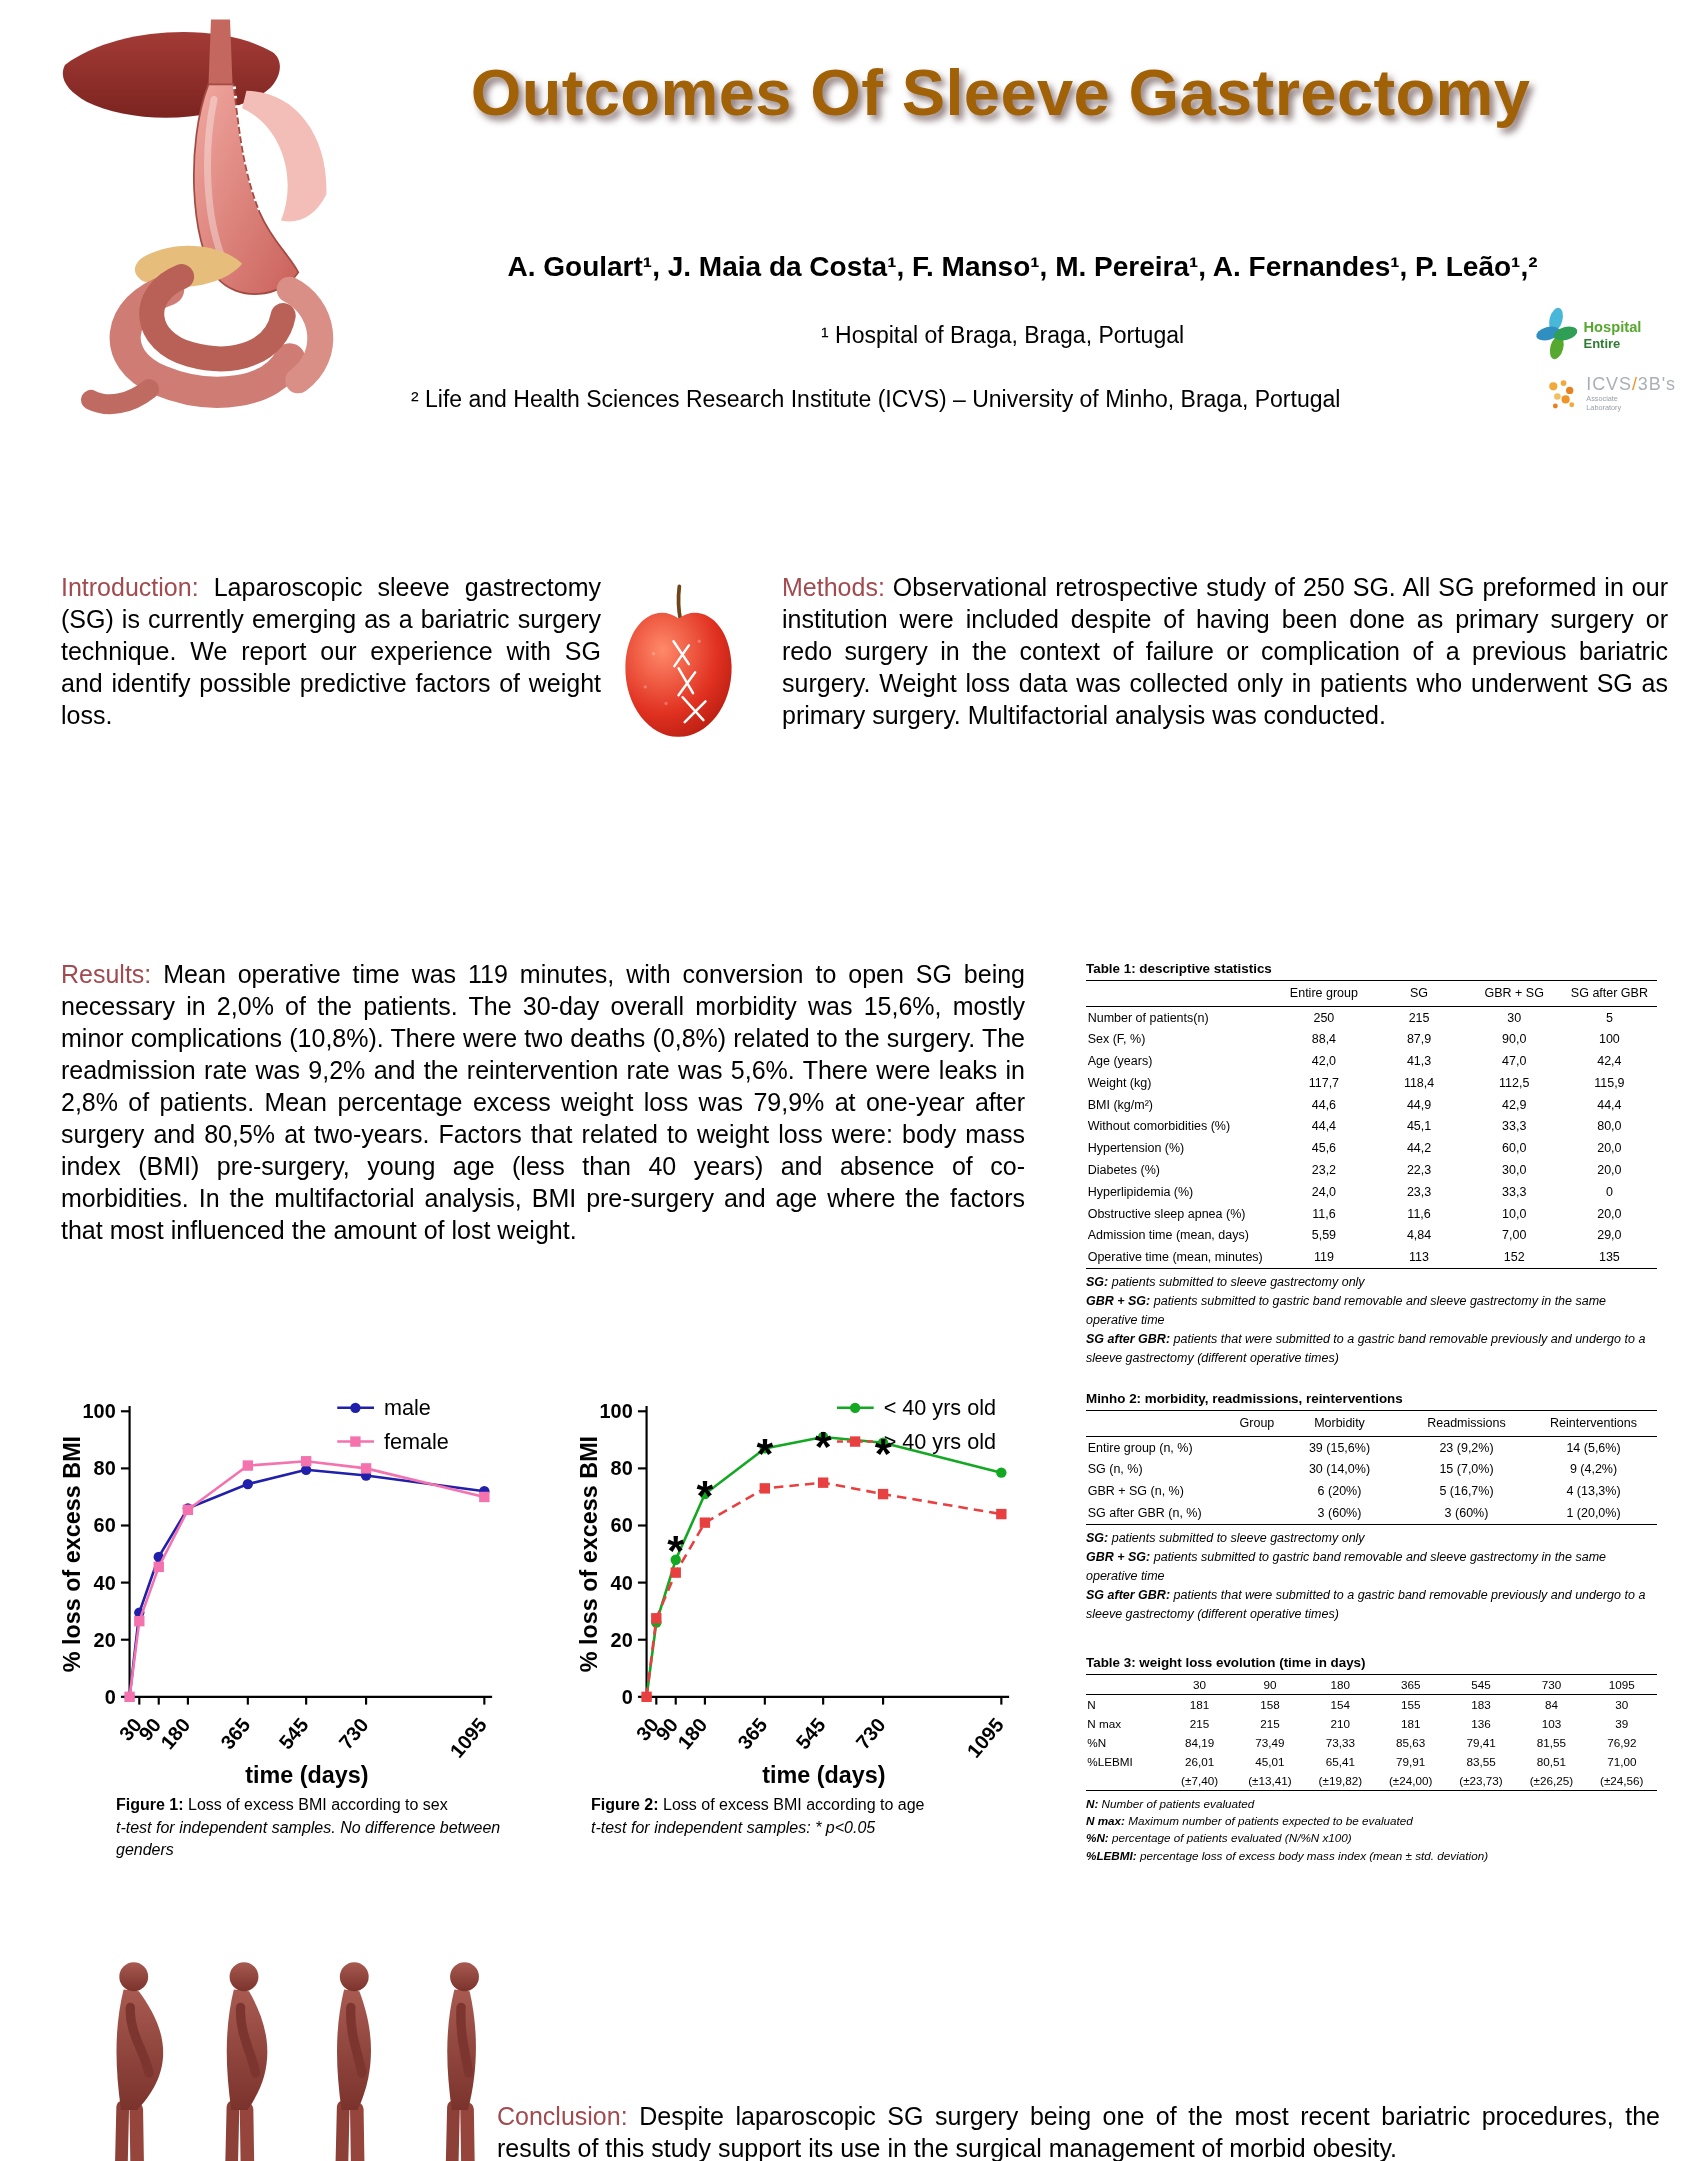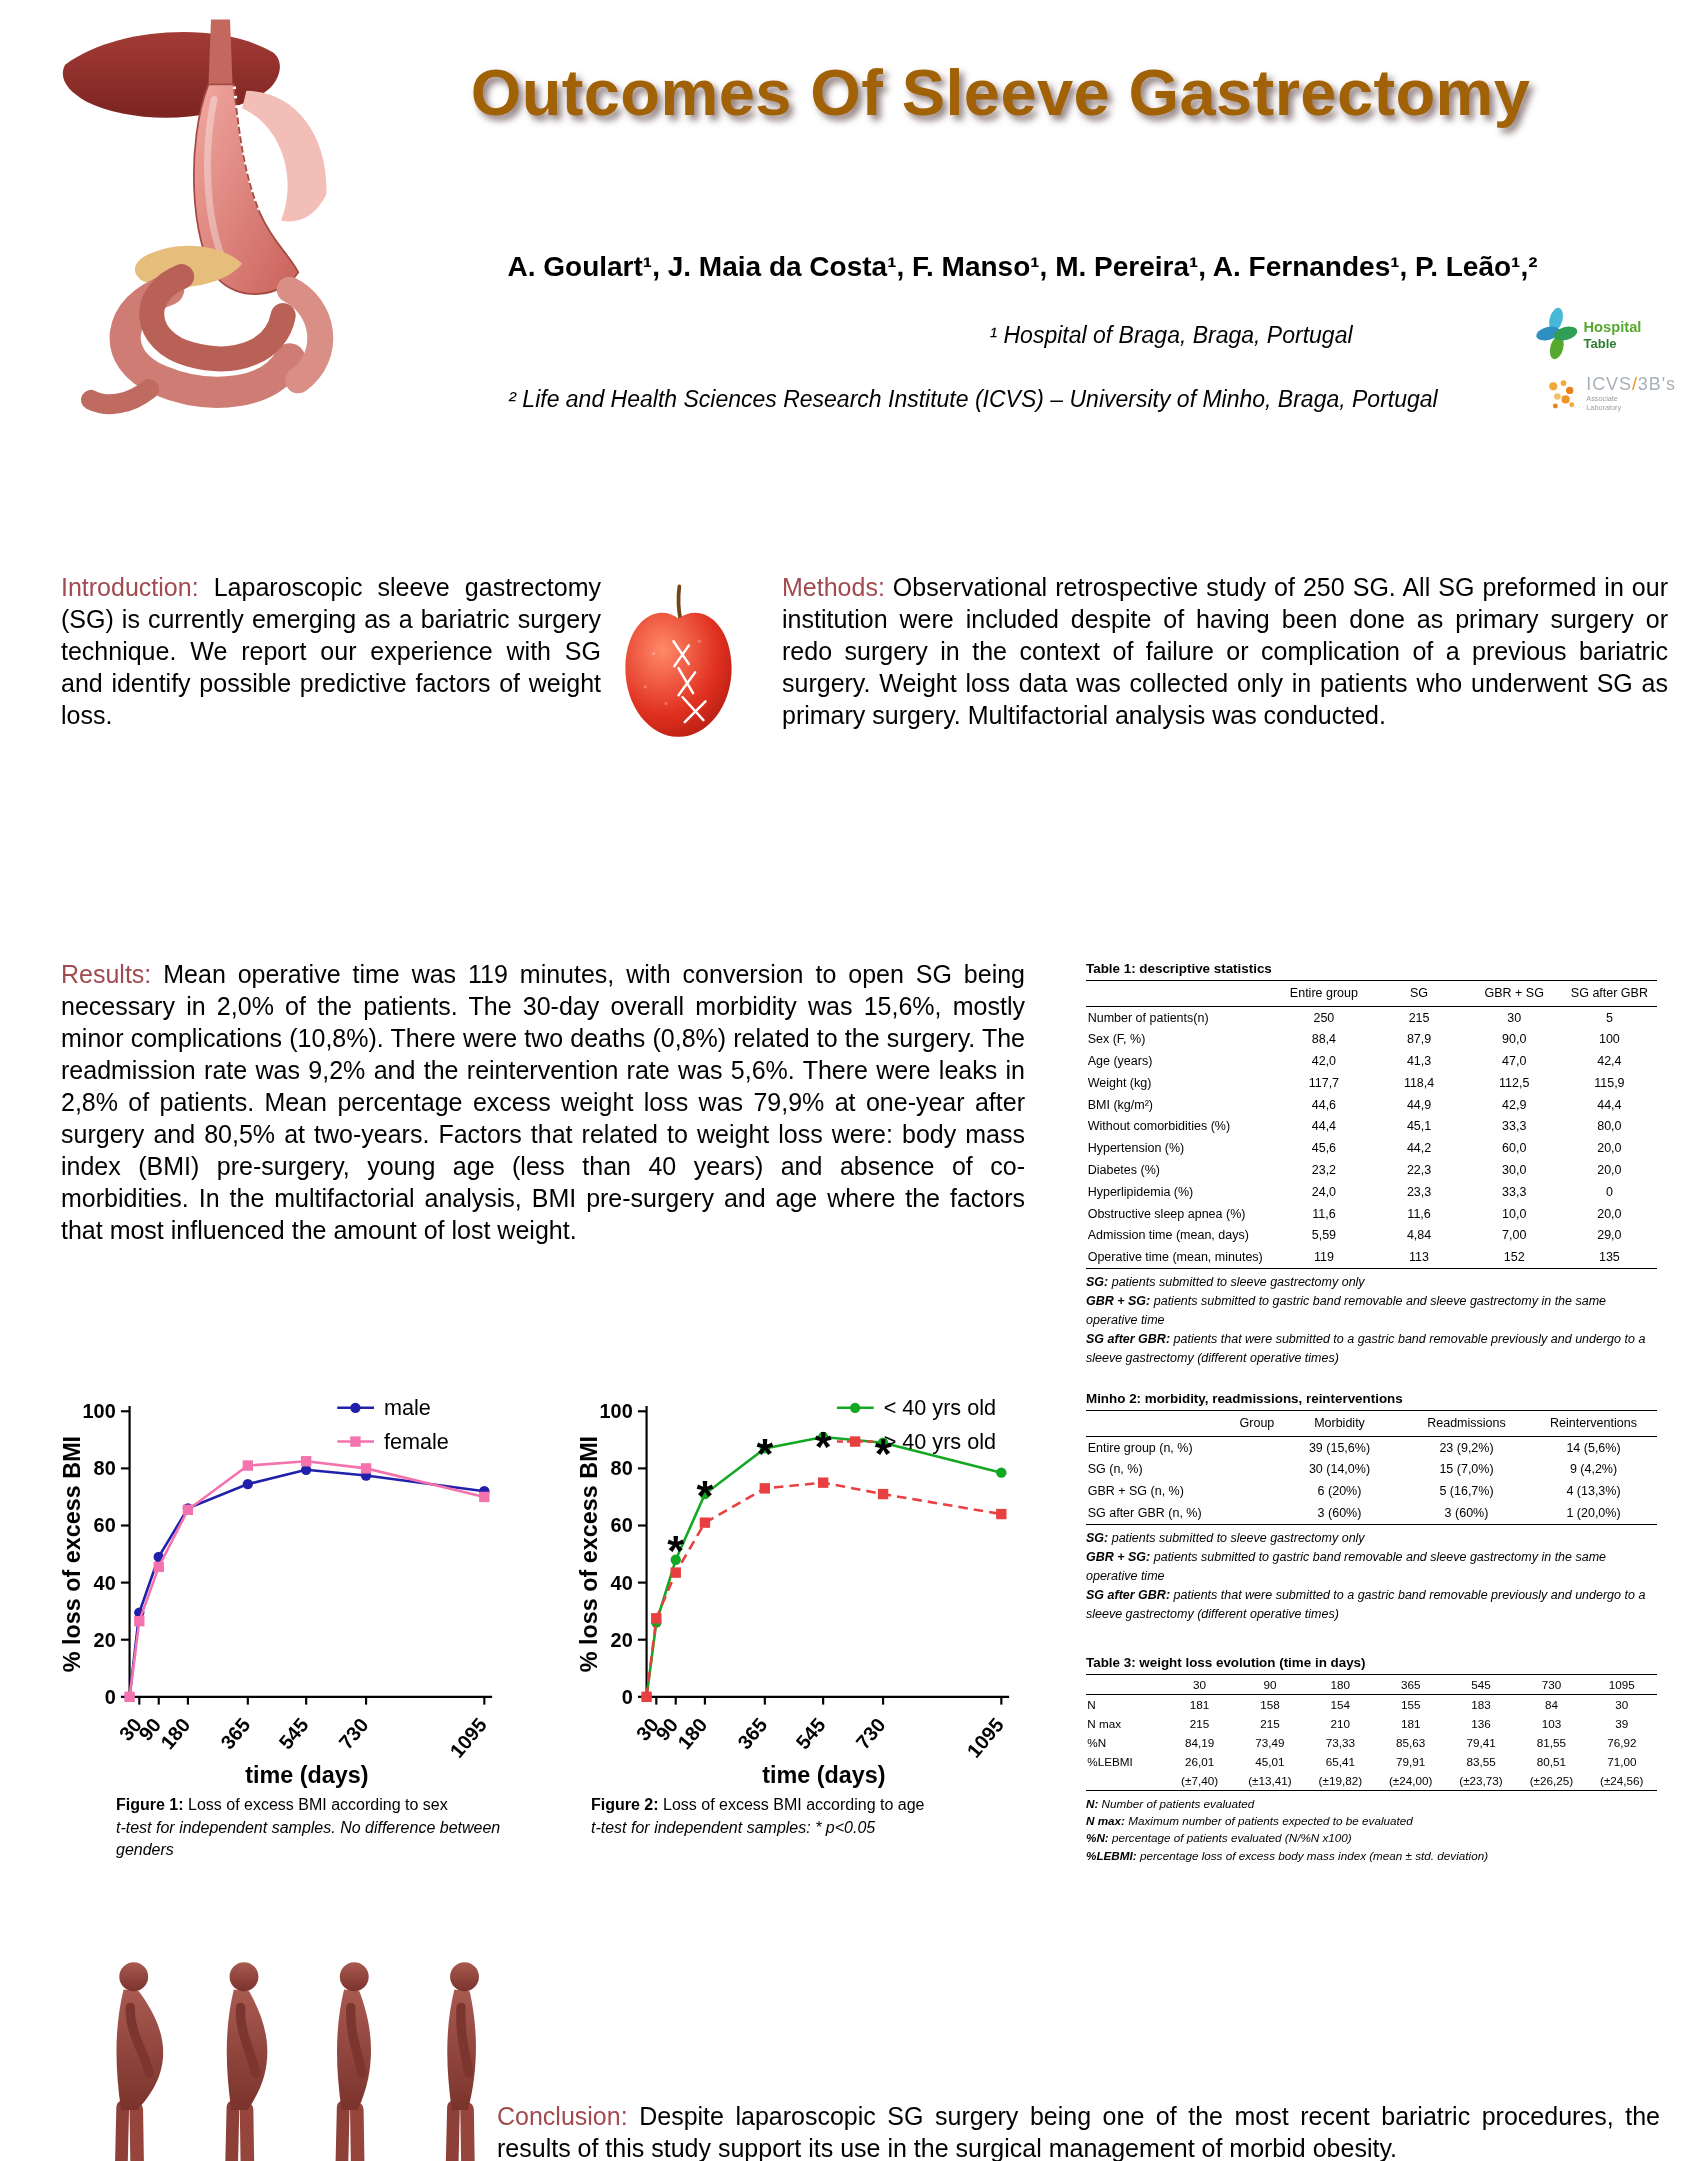--- a/index.html
+++ b/index.html
@@ -8,21 +8,21 @@
     position: relative; width: 1702px; height: 2407px; background: #fff;
     font-family: "Liberation Sans", sans-serif; color:#000; overflow: hidden;
   }
   .abs { position: absolute; }
   
   .title { left: 389px; top: 56px; width: 1223px; text-align: center;
     font-size: 65px; line-height: 73px; font-weight: bold; color: #a16207;
     text-shadow: 4.3px 5.2px 7px rgba(50,15,15,0.55); letter-spacing: 0.4px; }
   .authors { left: 411px; top: 251px; width: 1223px; text-align: center;
     font-size: 28px; font-weight: bold; color:#000; }
-  .affil { font-style: italic; font-size: 23px; color:#000; text-align: center; }
+  .affil { font-size: 23px; color:#000; text-align: left; }
   .affil1 { left: 821px; top: 322px; width: 700px; }
   .affil2 { left: 411px; top: 386px; width: 1124px; }
   .hospital-logo { left: 1532px; top: 303px; width: 143px; display: flex; align-items: center; gap: 3.5px; }
   .hb-text { font-weight: bold; font-size: 14.7px; line-height: 15.6px; color:#57a82e; }
   .hb-text .l2 { color:#2e7d32; font-size: 13px; }
   .icvs-logo { left: 1541px; top: 374px; width: 147px; display: flex; gap: 4.3px; }
   .icvs-text .big { font-size: 18px; color:#a9b0b6; letter-spacing: 0.9px; }
   .icvs-text .big .sl { color:#f2941e; }
   .icvs-text .sub { font-size: 7.3px; color:#9aa0a6; line-height: 8.6px; }
   
@@ -105,21 +105,21 @@
 
   <div class="abs hospital-logo">
     <svg width="48" height="65" viewBox="0 0 120 160">
       <ellipse cx="60" cy="40" rx="16" ry="30" fill="#49b8d8" transform="rotate(15 60 40)"></ellipse>
       <ellipse cx="40" cy="75" rx="16" ry="30" fill="#2e8fc0" transform="rotate(75 40 75)"></ellipse>
       <ellipse cx="62" cy="110" rx="16" ry="30" fill="#57a82e" transform="rotate(15 62 110)"></ellipse>
       <ellipse cx="84" cy="75" rx="16" ry="30" fill="#2f9f56" transform="rotate(75 84 75)"></ellipse>
     </svg>
     <div class="hb-text">
       <div>Hospital</div>
-      <div class="l2">Table</div>
+      <div class="l2">Entire</div>
     </div>
   </div>
 
   <div class="abs icvs-logo">
     <svg width="41" height="41" viewBox="0 0 100 100">
       <circle cx="30" cy="30" r="10" fill="#f2a93b"></circle>
         <circle cx="55" cy="22" r="7" fill="#f2a93b"></circle>
       <circle cx="70" cy="40" r="9" fill="#e8821e"></circle>
         <circle cx="40" cy="55" r="8" fill="#f2c063"></circle>
       <circle cx="60" cy="62" r="10" fill="#ef9426"></circle>

